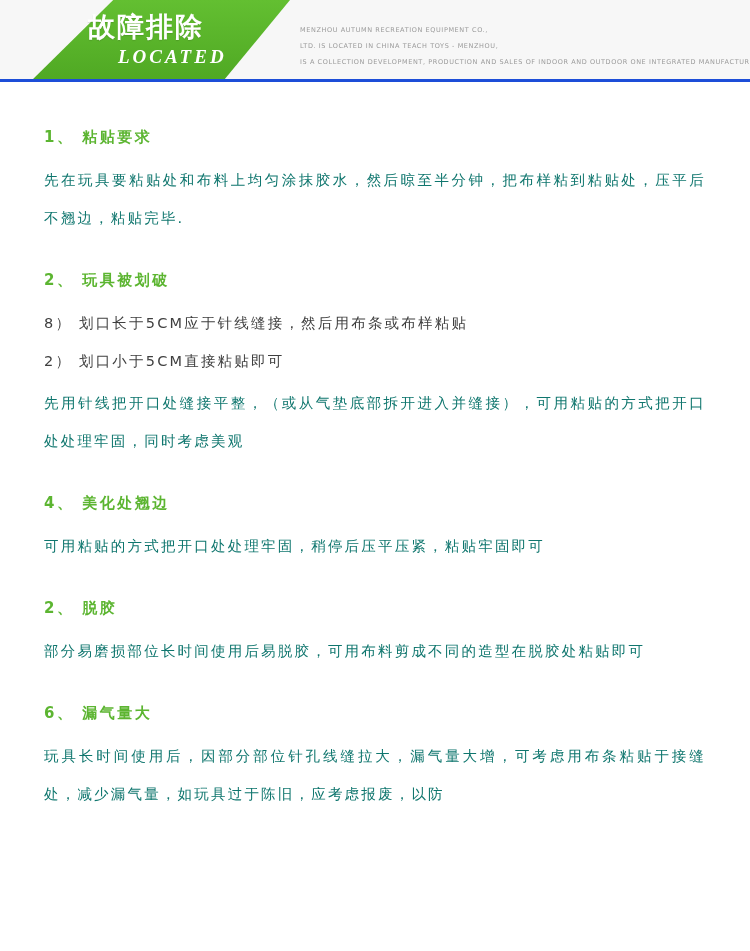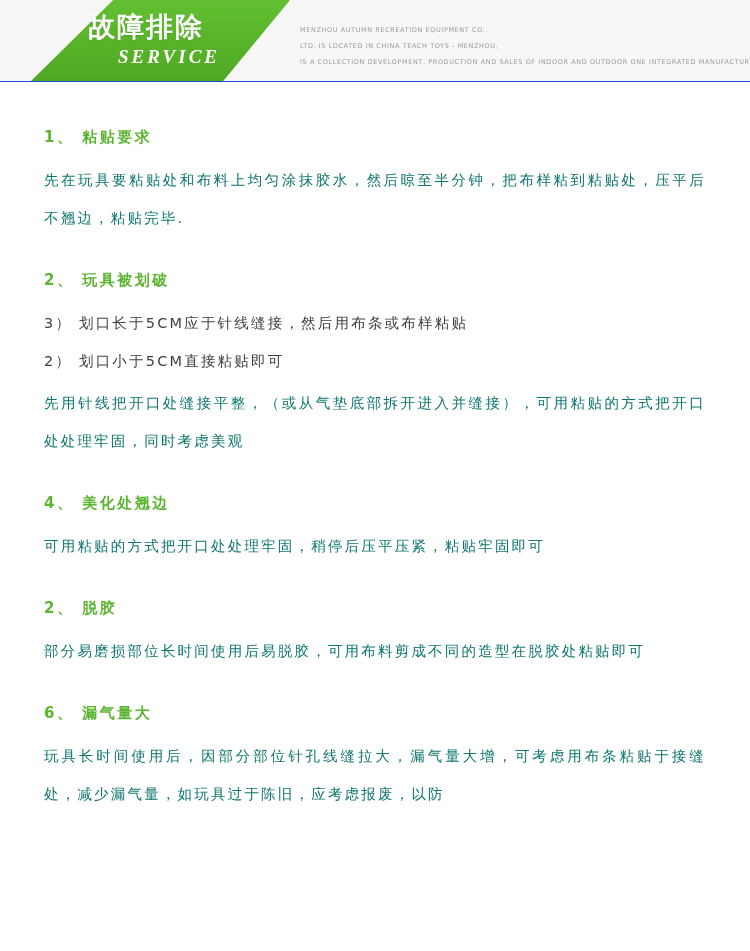--- a/index.html
+++ b/index.html
@@ -13,21 +13,21 @@
     overflow-x: hidden;
   }
 
   
   .banner {
     position: relative;
     width: 750px;
     height: 82px;
     background: #f7f7f7;
     overflow: hidden;
-    border-bottom: 1px solid #1d4ed8;
+    border-bottom: 3px solid #1d4ed8;
   }
   .banner-green {
     position: absolute;
     left: 30px;
     top: 0;
     width: 260px;
     height: 82px;
     background: #5fba2e;
     background: linear-gradient(180deg,#63bf31 0%,#4fa823 100%);
     
@@ -99,38 +99,38 @@
     letter-spacing: 2.2px;
     margin: 0;
   }
 </style>
 </head>
 <body>
 
 <div class="banner">
   <div class="banner-green"></div>
   <div class="banner-title">故障排除</div>
-  <div class="banner-sub">SERVICE</div>
+  <div class="banner-sub">LOCATED</div>
   <div class="banner-en">
     <div>MENZHOU AUTUMN RECREATION EQUIPMENT CO.,</div>
     <div>LTD. IS LOCATED IN CHINA TEACH TOYS - MENZHOU,</div>
     <div>IS A COLLECTION DEVELOPMENT, PRODUCTION AND SALES OF INDOOR AND OUTDOOR ONE INTEGRATED MANUFACTURING ENTERPRISES</div>
   </div>
 </div>
 
 <div class="content">
 
   <div class="section">
     <div class="sec-title">1、 粘贴要求</div>
     <p class="para justified">先在玩具要粘贴处和布料上均匀涂抹胶水，然后晾至半分钟，把布样粘到粘贴处，压平后不翘边，粘贴完毕.</p>
   </div>
 
   <div class="section">
     <div class="sec-title">2、 玩具被划破</div>
-    <div class="list-line">3） 划口长于5CM应于针线缝接，然后用布条或布样粘贴</div>
+    <div class="list-line">8） 划口长于5CM应于针线缝接，然后用布条或布样粘贴</div>
     <div class="list-line">2） 划口小于5CM直接粘贴即可</div>
   </div>
 
   <div class="section">
     <p class="para justified">先用针线把开口处缝接平整，（或从气垫底部拆开进入并缝接），可用粘贴的方式把开口处处理牢固，同时考虑美观</p>
   </div>
 
   <div class="section">
     <div class="sec-title">4、 美化处翘边</div>
     <p class="para">可用粘贴的方式把开口处处理牢固，稍停后压平压紧，粘贴牢固即可</p>

